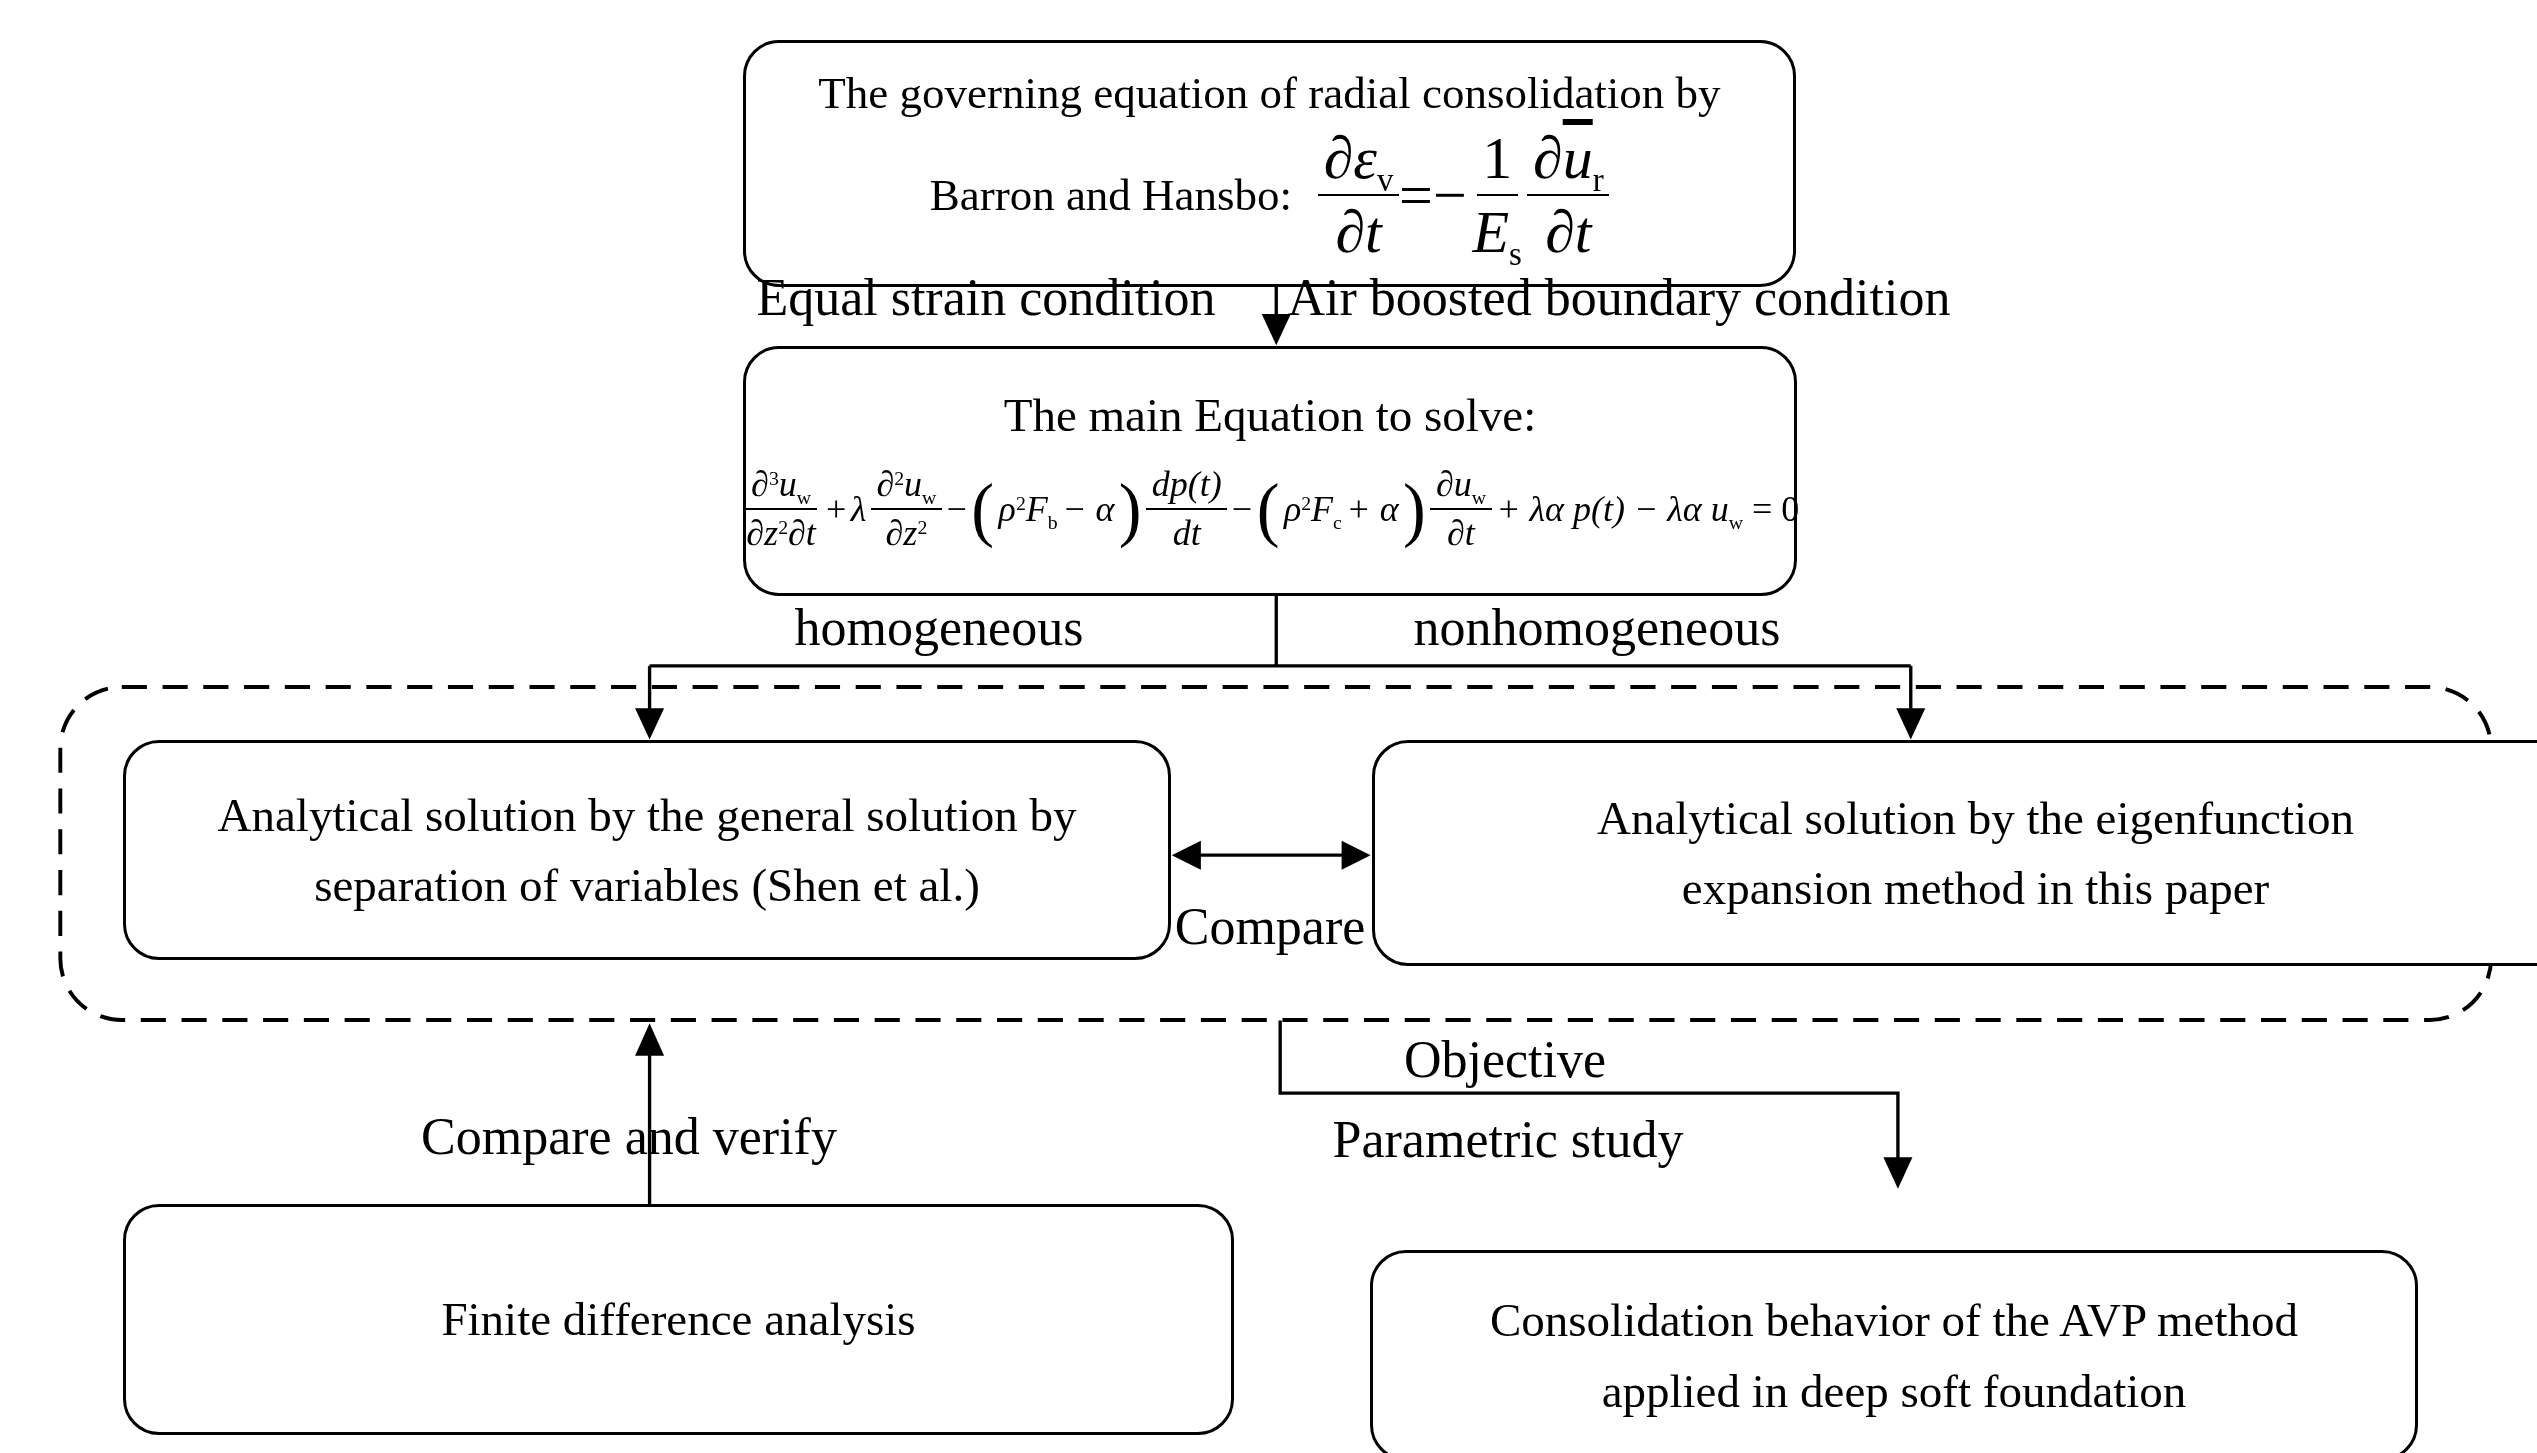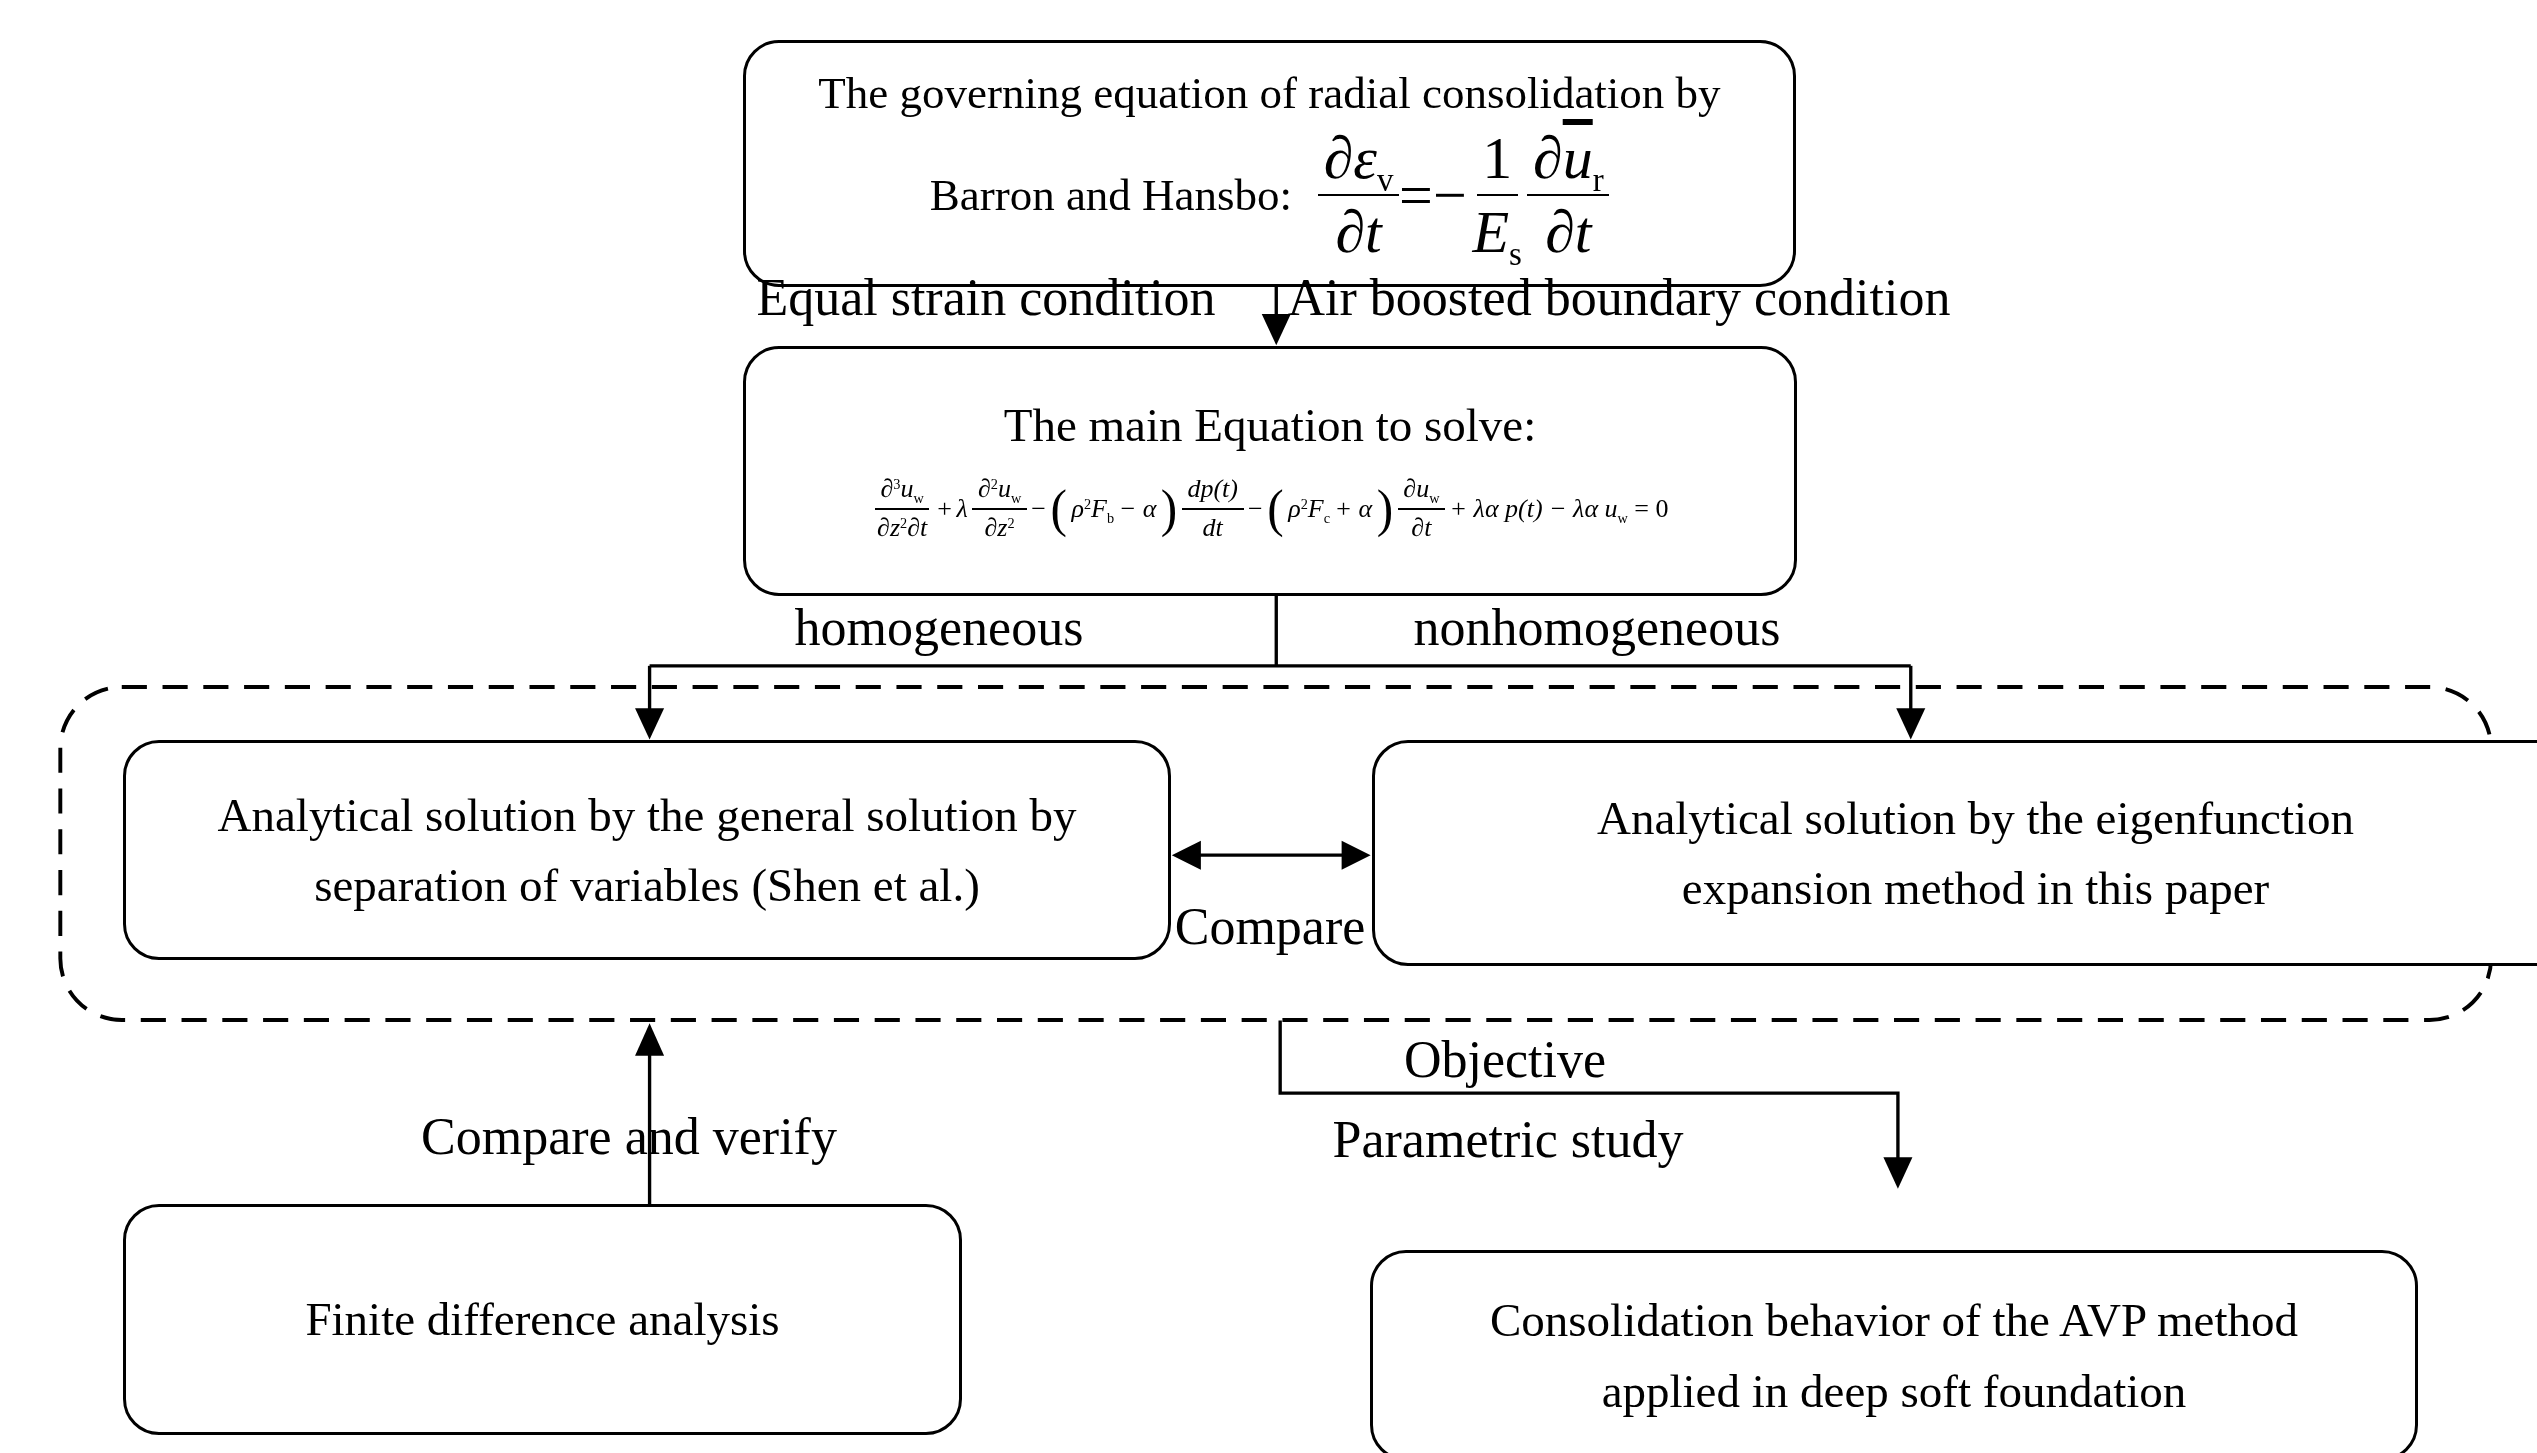--- a/index.html
+++ b/index.html
@@ -24,41 +24,41 @@
     display:flex;flex-direction:column;
     align-items:center;justify-content:center;
     text-align:center;
     font-size:47px;line-height:1.5;
     padding:0 10px;box-sizing:border-box;
   }
   .box1{left:743px;top:40px;width:1053px;height:247px;font-size:45px;line-height:1.4;}
   .box2{left:743px;top:346px;width:1054px;height:250px;}
   .box3{left:123px;top:740px;width:1048px;height:220px;}
   .box4{left:1372px;top:740px;width:1207px;height:226px;}
-  .box5{left:123px;top:1204px;width:839px;height:231px;}
+  .box5{left:123px;top:1204px;width:1111px;height:231px;}
   .box6{left:1370px;top:1250px;width:1048px;height:211px;}
 
   .lbl{
     position:absolute;z-index:2;
     transform:translate(-50%,-50%);
     white-space:nowrap;
     font-size:52px;
   }
   .lbl-equal{left:986px;top:297px;}
   .lbl-air{left:1619px;top:297px;}
   .lbl-homo{left:939px;top:627px;}
   .lbl-nonhomo{left:1597px;top:627px;}
   .lbl-compare{left:1270px;top:926px;}
   .lbl-cv{left:629px;top:1136px;}
   .lbl-obj{left:1505px;top:1059px;}
   .lbl-param{left:1508px;top:1139px;}
 
   .row{display:flex;align-items:center;justify-content:center;}
   .eq1{display:inline-flex;align-items:center;font-size:60px;line-height:1;margin-left:26px;}
-  .eqrow{display:flex;align-items:center;justify-content:center;gap:4.5px;font-size:26px;line-height:1;margin-top:19px;}
+  .eqrow{display:flex;align-items:center;justify-content:center;gap:4.5px;font-size:36px;line-height:1;margin-top:19px;}
   .box2-title{line-height:1.2;}
 
   .frac{display:inline-flex;flex-direction:column;align-items:center;vertical-align:middle;}
   .frac .num{display:block;padding:3.4px 5.6px 5.6px;border-bottom:2.8px solid #000;white-space:nowrap;}
   .frac .den{display:block;padding:5.6px 5.6px 3.4px;white-space:nowrap;}
   sub{font-size:0.55em;vertical-align:-0.4em;line-height:0;}
   sup{font-size:0.55em;vertical-align:0.55em;line-height:0;}
   .it{font-style:italic;}
   .ov{text-decoration:overline;}
   .bp{font-size:1.9em;font-style:normal;line-height:0;transform:scaleY(1.05);}

